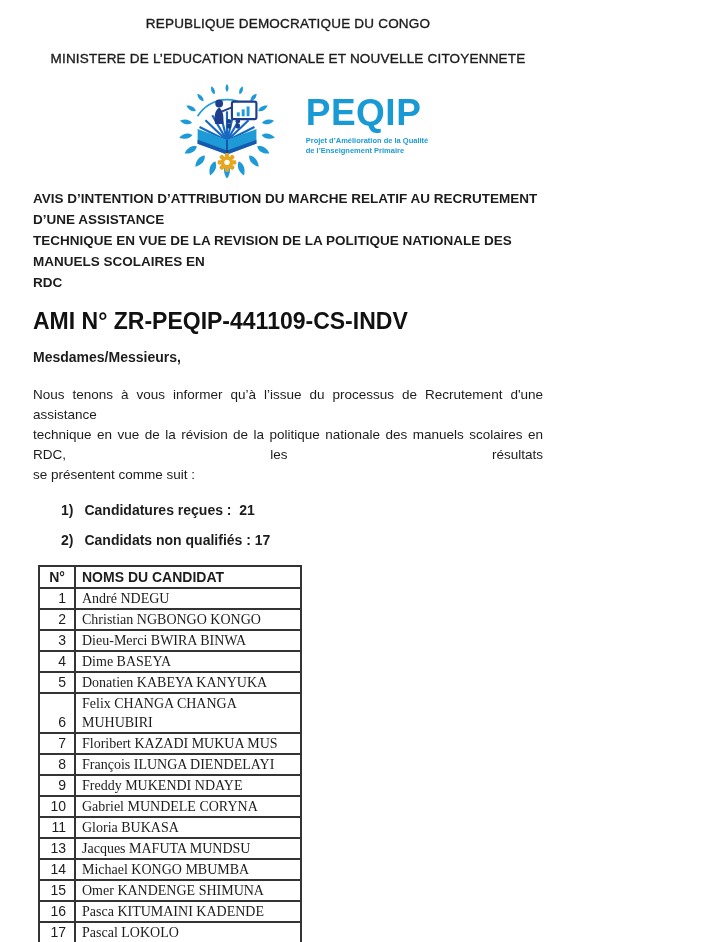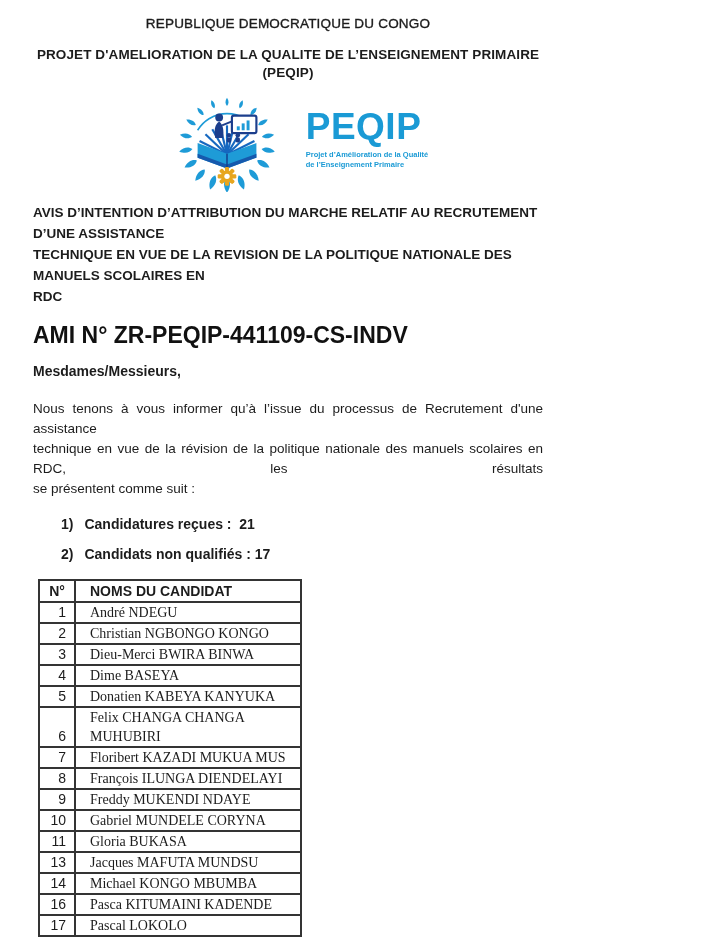--- a/index.html
+++ b/index.html
@@ -46,34 +46,34 @@
   .list-item{
     display:flex;gap:11px;padding-left:28px;margin-bottom:10px;
     font-size:14px;font-weight:700;line-height:20px;white-space:pre-wrap;
   }
   
   table.candidates{
     margin:15px 0 0 5px;border-collapse:collapse;table-layout:fixed;width:262px;
     font-size:14px;
   }
   .candidates th,.candidates td{
-    border:2px solid #343434;padding:0 14px;line-height:19px;height:19px;
+    border:2px solid #343434;padding:0 6px;line-height:19px;height:19px;
   }
   .candidates th{font-weight:700;font-size:14px;text-align:left;height:20px;}
   .candidates th.num-h{text-align:center;padding:0 2px;}
   .candidates td.col-num{text-align:right;padding:0 8px 0 2px;vertical-align:bottom;}
   .candidates td.col-name{overflow:hidden;font-family:Liberation Serif, serif;}
 </style>
 </head>
 <body>
 
 <div class="page">
 
   <p class="h-line1">REPUBLIQUE DEMOCRATIQUE DU CONGO</p>
-  <p class="h-line3">PROJET D'AMELIORATION DE LA QUALITE DE L’ENSEIGNEMENT PRIMAIRE (PEQIP)</p>
+  <p class="h-line2">MINISTERE DE L’EDUCATION NATIONALE ET NOUVELLE CITOYENNETE</p>
 
   <div class="logo-row">
     <svg width="102" height="98" viewBox="0 0 104 100" aria-hidden="true">
       <defs>
         <path id="drop" d="M0,-8.5 C3.6,-3.5 3.4,2 0,5.2 C-3.4,2 -3.6,-3.5 0,-8.5 Z"></path>
         <rect id="tooth" x="-2.1" y="-9.5" width="4.2" height="4.3" rx="1.2"></rect>
       </defs>
       <g fill="#1e9bd7" transform="translate(52,50)">
         <use href="#drop" transform="rotate(0) translate(0,-41) scale(0.60)"></use>
         <use href="#drop" transform="rotate(20) translate(0,-41) scale(0.64)"></use>
@@ -238,20 +238,24 @@
         </tr>
         <tr>
           <td class="col-num">13</td>
           <td class="col-name">Jacques MAFUTA MUNDSU</td>
         </tr>
         <tr>
           <td class="col-num">14</td>
           <td class="col-name">Michael KONGO MBUMBA</td>
         </tr>
         <tr>
+          <td class="col-num">15</td>
+          <td class="col-name">Omer KANDENGE SHIMUNA</td>
+        </tr>
+        <tr>
           <td class="col-num">16</td>
           <td class="col-name">Pasca KITUMAINI KADENDE</td>
         </tr>
         <tr>
           <td class="col-num">17</td>
           <td class="col-name">Pascal LOKOLO</td>
         </tr>
       </tbody>
   </table>
 

